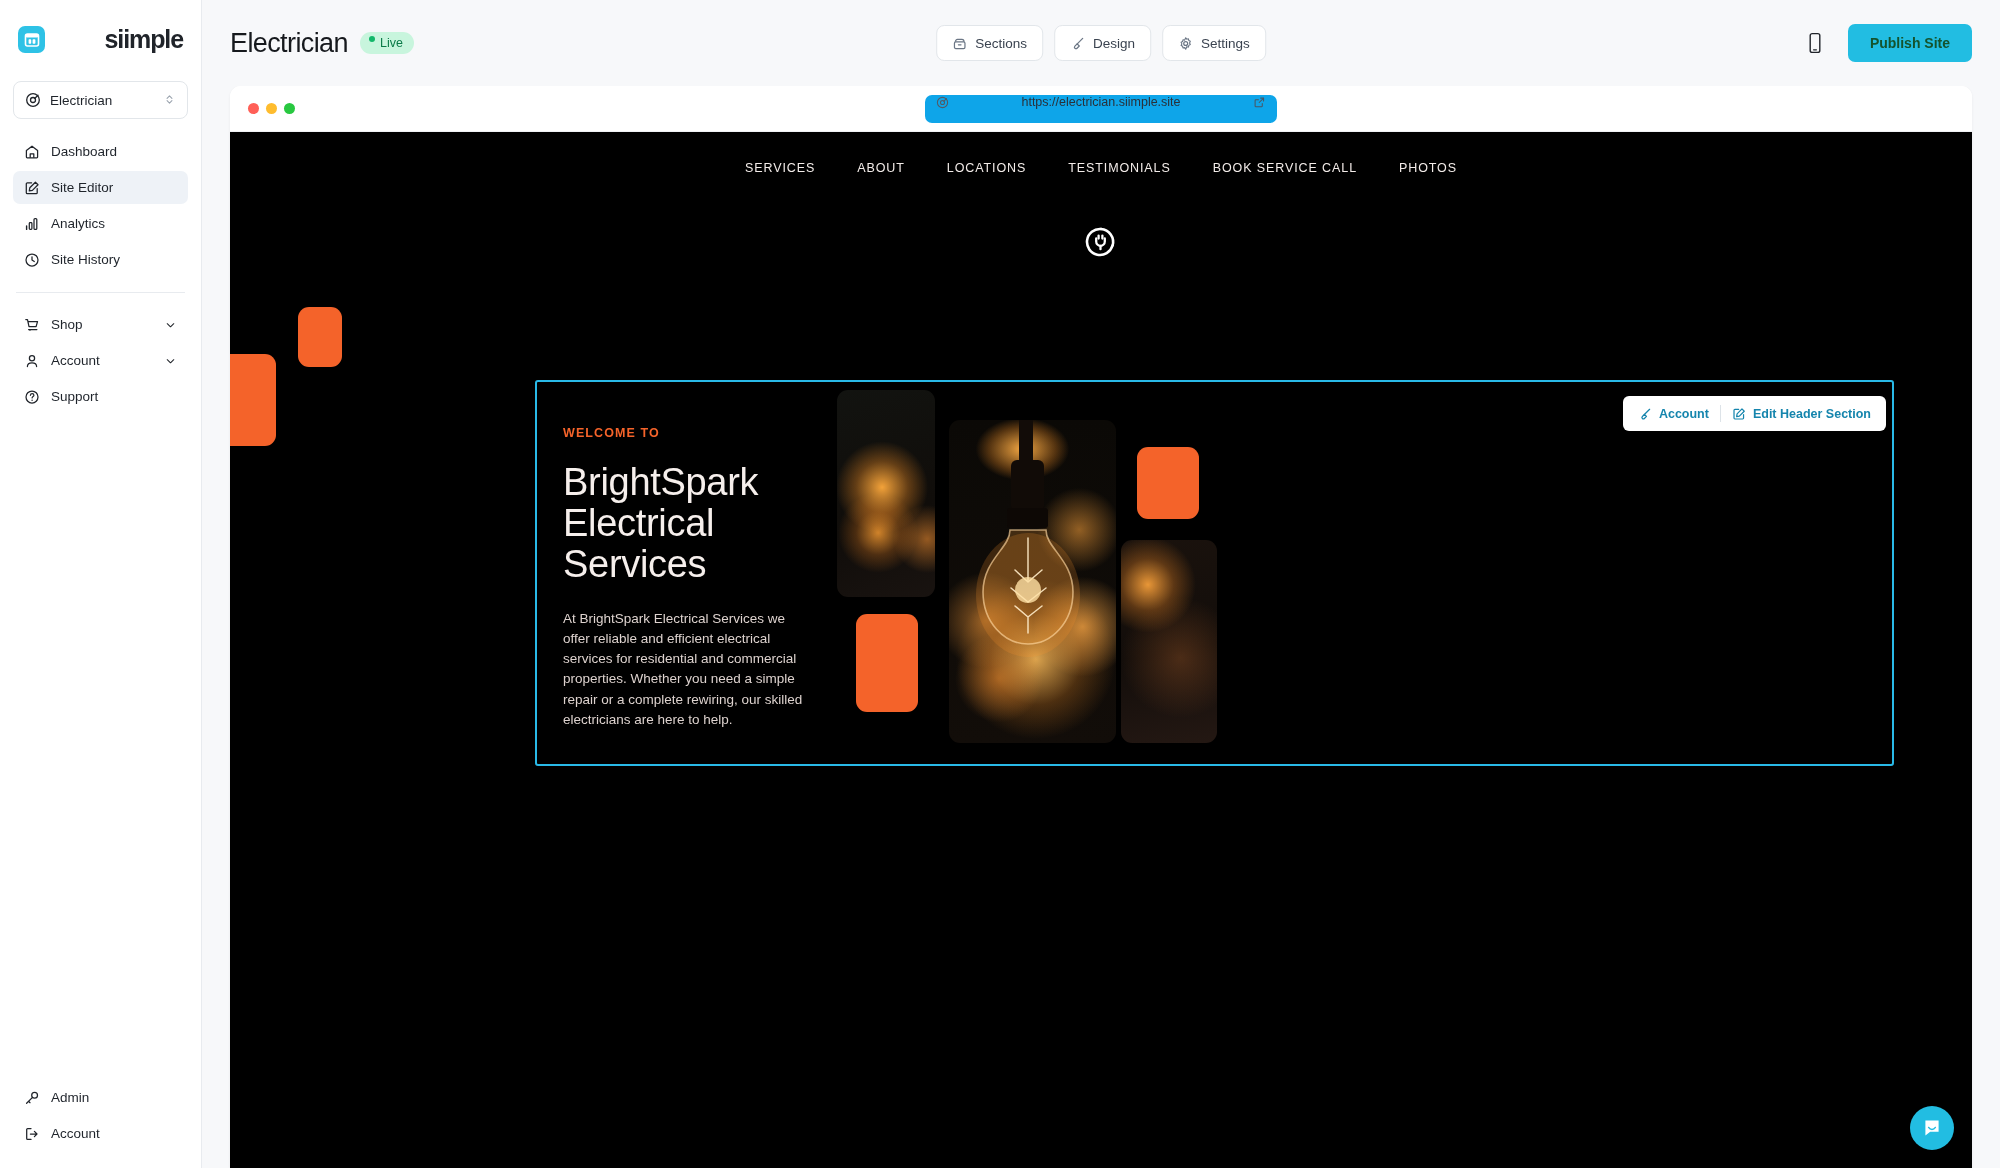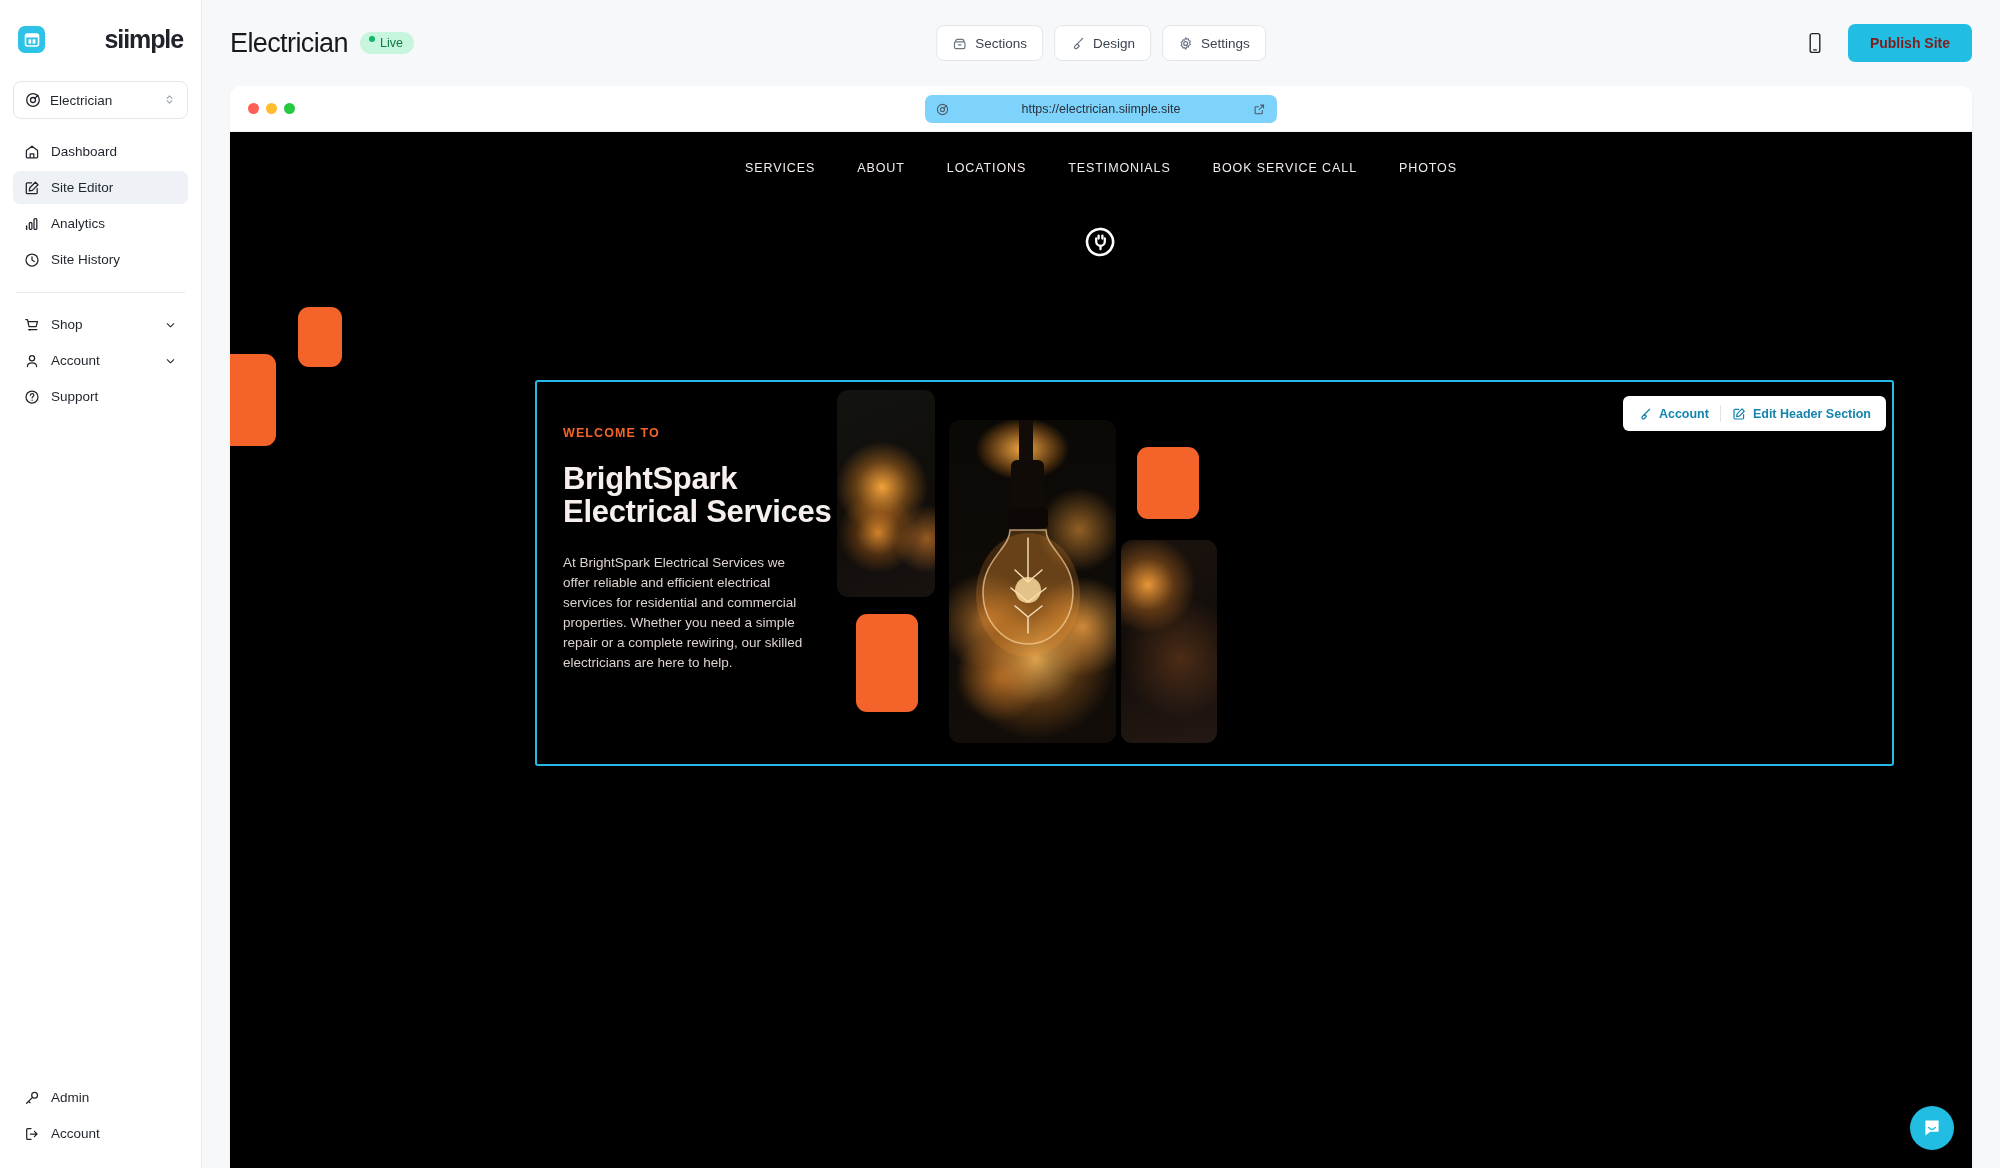--- a/index.html
+++ b/index.html
@@ -66,42 +66,42 @@
   .tool-btn {
     height:36px; background:#fff; border:1px solid #e2e6ea; border-radius:8px;
     display:flex; align-items:center; gap:8px; padding:0 15px; cursor:pointer;
     font-size:13.5px; color:#3a4350;
   }
   .tool-btn .ico { color:#6b7685; width:15px; height:15px; flex:0 0 15px; }
 
   .topbar-right { margin-left:auto; display:flex; align-items:center; gap:22px; }
   .mobile-btn { width:22px; height:28px; display:flex; align-items:center; justify-content:center; cursor:pointer; }
   .publish-btn {
-    background:#22bde2; color:#7f1d1d; border:none; border-radius:7px;
+    background:#22bde2; color:#14532d; border:none; border-radius:7px;
     height:38px; padding:0 22px; font-size:14px; font-weight:600; cursor:pointer;
     font-family:"Liberation Sans", sans-serif;
   }
 
   
   .preview {
     margin:0 28px 0 28px; flex:1; background:#fff;
     border-radius:11px 11px 0 0; overflow:hidden;
     display:flex; flex-direction:column; box-shadow:0 1px 3px rgba(16,24,40,.06);
   }
   .browser-bar {
     height:46px; flex:0 0 46px; background:#fff; display:flex; align-items:center;
     padding:0 18px; position:relative; border-bottom:1px solid #f0f2f5;
   }
   .dots { display:flex; gap:7px; }
   .dot { width:11px; height:11px; border-radius:50%; }
   .dot.r{background:#ff5f57}.dot.y{background:#febc2e}.dot.g{background:#28c840}
   .urlbar {
     position:absolute; left:50%; transform:translateX(-50%);
-    background:#7dd3fc; border-radius:7px; height:28px; width:352px;
-    display:flex; align-items:center; padding:0 11px; gap:16px;
+    background:#0ea5e9; border-radius:7px; height:28px; width:352px;
+    display:flex; align-items:flex-start; padding:0 11px; gap:16px;
   }
   .url-text { flex:1; text-align:center; font-size:12.5px; color:#2a3039; }
 
   
   .site { flex:1; background:#000000; position:relative; overflow:hidden; }
   .site-nav {
     display:flex; justify-content:center; gap:42px; padding-top:29px;
     font-size:12.5px; letter-spacing:.9px; color:#f3ece9; font-weight:500;
   }
   .site-nav span { cursor:pointer; white-space:nowrap; }
@@ -115,21 +115,21 @@
 
   
   .hero-section {
     position:absolute; left:305px; top:248px; right:78px; height:386px;
     border:2px solid #29b9e7; border-radius:3px;
     display:flex;
   }
   .hero-left { width:300px; flex:0 0 300px; padding:44px 0 0 26px; }
   .eyebrow { color:#f4632a; font-size:12.5px; font-weight:700; letter-spacing:1.1px; }
   .hero-h1 {
-    color:#f6efec; font-size:31px; line-height:1.08; font-weight:700;
+    color:#f6efec; font-size:38px; line-height:1.08; font-weight:400;
     letter-spacing:-0.3px; margin-top:22px; white-space:pre-line;
   }
   .hero-p {
     color:#ded3cf; font-size:13.5px; line-height:1.49; margin-top:24px; width:252px;
   }
   .hero-cta {
     margin-top:26px; display:inline-flex; align-items:center; justify-content:center;
     height:38px; padding:0 23px; border:1.5px solid #f4632a; border-radius:999px;
     color:#f4632a; font-size:12.5px; font-weight:700; letter-spacing:.8px; cursor:pointer;
     background:transparent; font-family:"Liberation Sans", sans-serif;

